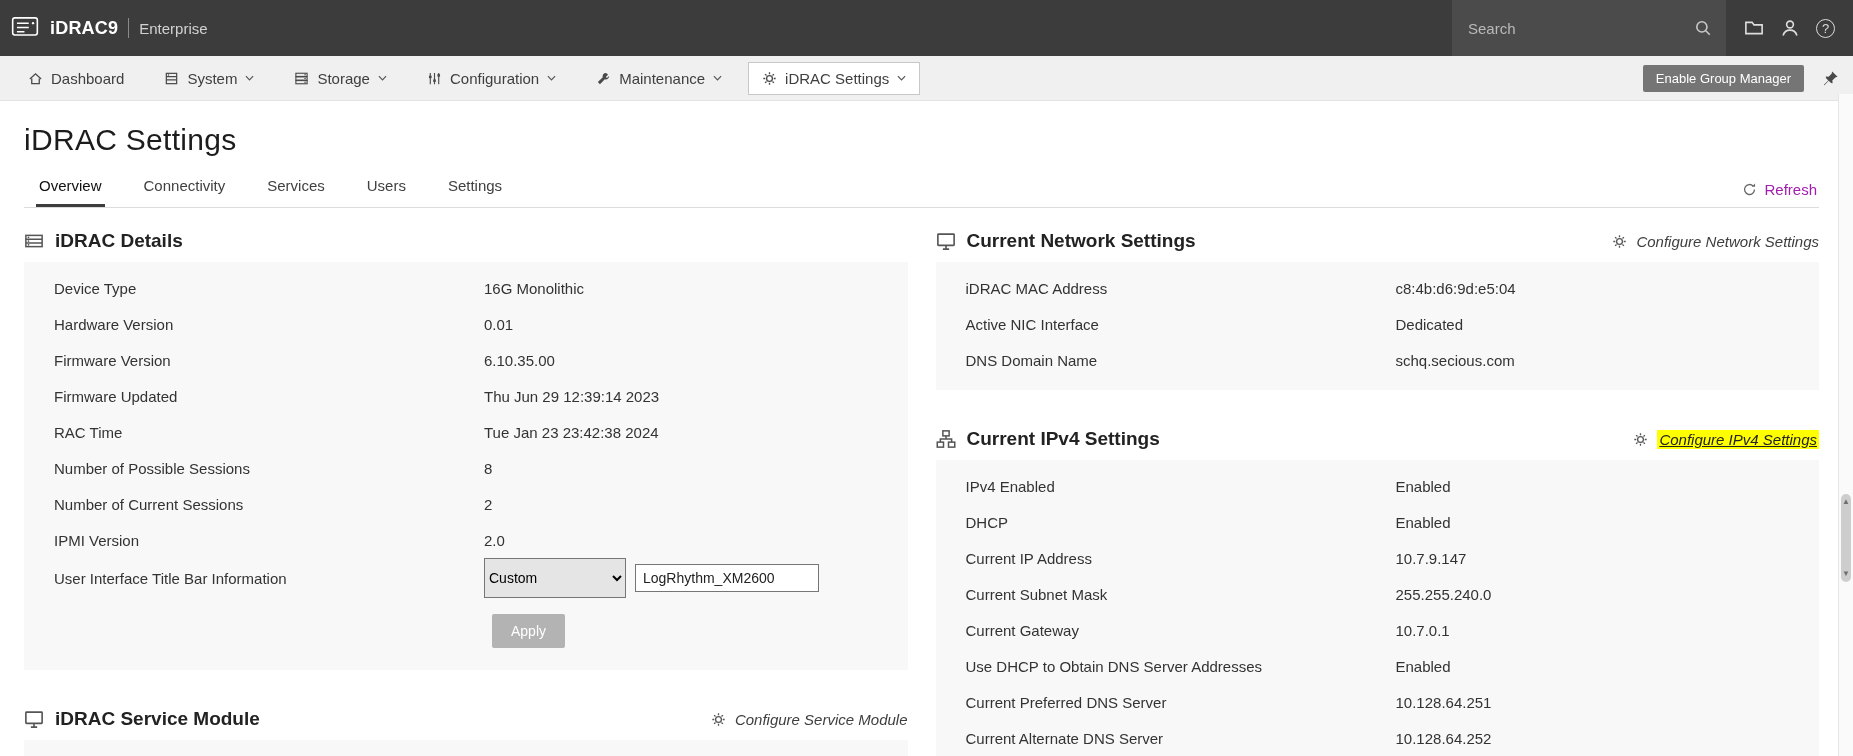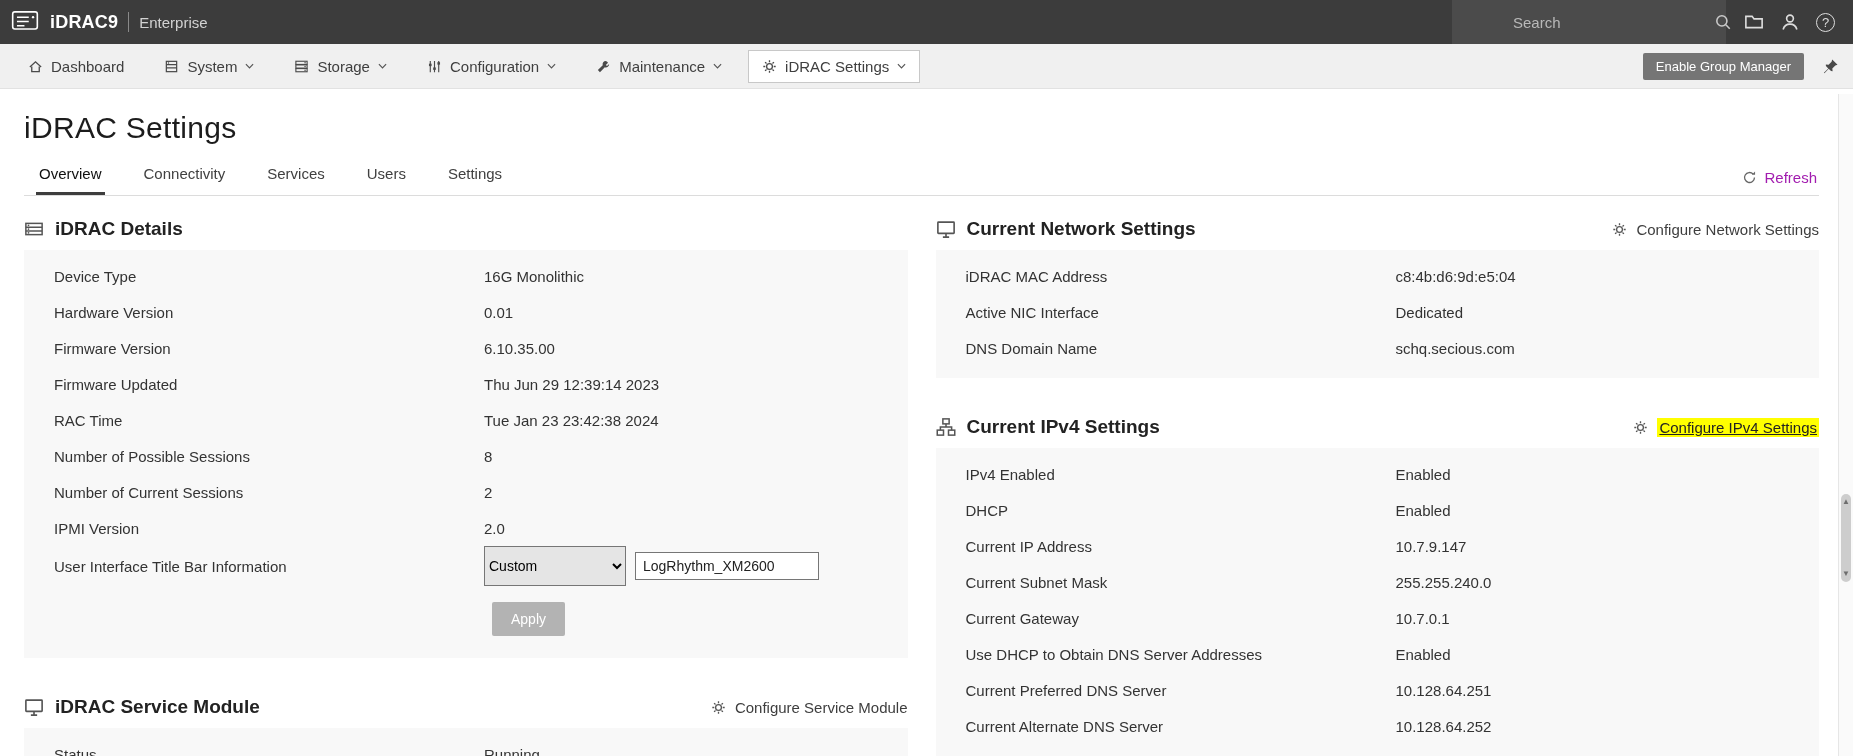--- a/index.html
+++ b/index.html
@@ -3,28 +3,28 @@
 <meta charset="utf-8">
 <style>
   * { box-sizing: border-box; }
   html,body { margin:0; padding:0; }
   body {
     width:1853px; height:756px; overflow:hidden; position:relative;
     background:#ffffff; font-family:"Liberation Sans", sans-serif; color:#333;
   }
 
   
-  .topbar { height:44px; background:#3c3c3c; display:flex; align-items:center; justify-content:space-between;gap:40px; }
+  .topbar { height:56px; background:#3c3c3c; display:flex; align-items:center; justify-content:space-between;gap:40px; }
   .brand { display:flex; align-items:center; gap:10px; padding-left:10px; }
   .brand-name { color:#ffffff; font-size:18px; font-weight:600; letter-spacing:.2px; }
   .brand-sep { width:1px; height:20px; background:#8a8a8a; }
   .brand-edition { color:#d2d2d2; font-size:15px; }
   .topbar-right { display:flex; align-items:center; height:100%; }
   .searchbox { width:274px; height:100%; background:#4b4b4b; display:flex; align-items:center; padding:0 14px; }
-  .searchbox input { flex:1; background:transparent; border:none; outline:none; color:#22c55e; font-size:15px;margin-left:45px; }
+  .searchbox input { flex:1; background:transparent; border:none; outline:none; color:#22c55e; font-size:15px; }
   .searchbox input::placeholder { color:#b9b9b9; }
   .top-icons { display:flex; align-items:center; gap:16px; padding:0 18px; }
   .top-icons .ticon { width:20px; height:20px; display:flex; align-items:center; justify-content:center; cursor:pointer; }
   .help-badge { width:19px; height:19px; border:1.5px solid #ddd; border-radius:50%; color:#ddd; font-size:13px;
                 display:flex; align-items:center; justify-content:center; cursor:pointer; }
 
   
   .menubar { height:45px; background:#f0f0f0; border-bottom:1px solid #e2e2e2;
              display:flex; align-items:center; justify-content:space-between; padding:0 14px; }
   .menu-items { display:flex; align-items:center; gap:12px; }
@@ -45,21 +45,21 @@
   .tab.active { color:#101010; border-bottom-color:#3d3d3d; }
   .refresh { display:flex; align-items:center; gap:7px; color:#a21caf; font-size:15px; padding:0 2px 9px; cursor:pointer; }
 
   .columns { display:flex; gap:28px; margin-top:14px; }
   .col { flex:1; min-width:0; }
 
   .card { margin-bottom:30px; }
   .card-header { display:flex; align-items:center; justify-content:space-between; padding:8px 0 10px; }
   .card-title-wrap { display:flex; align-items:center; gap:11px; }
   .card-title { font-size:19px; font-weight:700; color:#222; }
-  .card-action { display:flex; align-items:center; gap:9px; font-size:15px; color:#3e3e3e; cursor:pointer; }
+  .card-action { display:flex; align-items:center; gap:9px; font-size:15px; color:#3e3e3e; cursor:pointer;font-style:italic; }
   .card-body { background:#f8f8f8; padding:8px 0 12px; }
 
   .row { display:flex; align-items:center; min-height:36px; }
   .row-label { width:460px; flex-shrink:0; padding-left:30px; font-size:15px; color:#333; }
   .row-value { font-size:15px; color:#333; }
   .row-controls { display:flex; align-items:center; gap:9px; }
   .row-controls select { height:40px; width:142px; font-size:14px; border:1px solid #767676; background:#e5e5e5;
                          font-family:"Liberation Sans", sans-serif; }
   .row-controls input { height:28px; width:184px; font-size:14px; border:1px solid #767676; padding:0 7px;
                         font-family:"Liberation Sans", sans-serif; color:#222; }

